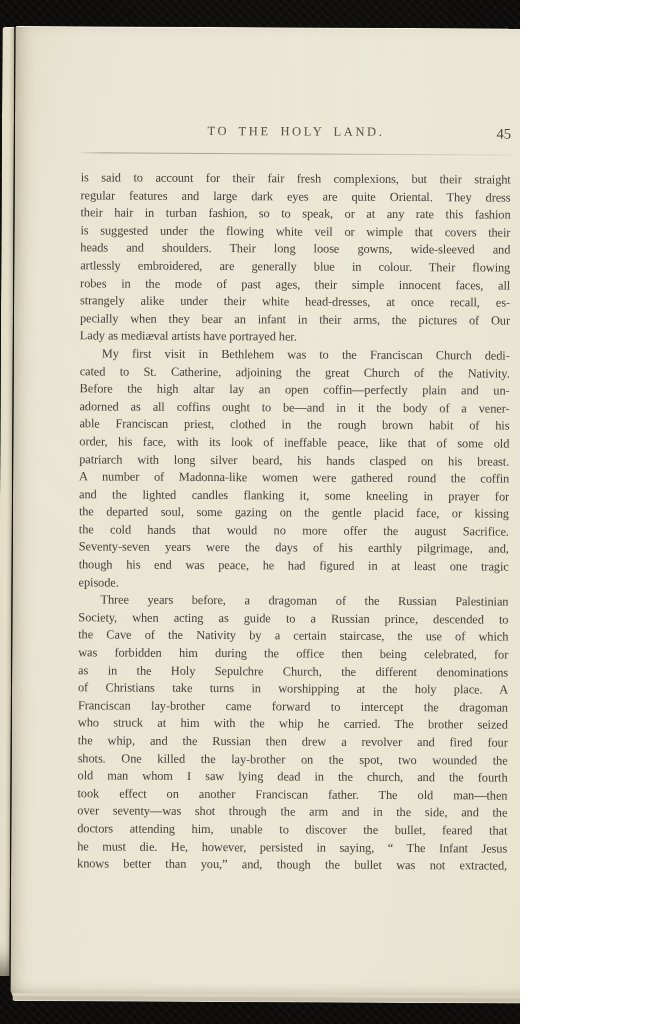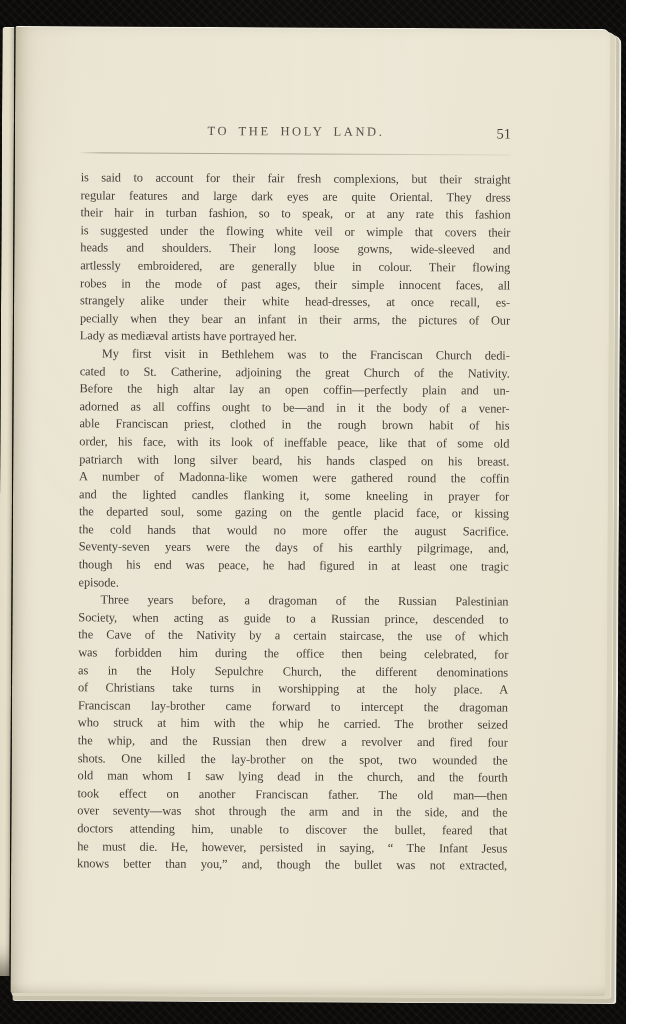--- a/index.html
+++ b/index.html
@@ -1,18 +1,18 @@
 <!DOCTYPE html>
 <html><head>
 <meta charset="utf-8">
 <style>
   html, body { margin: 0; padding: 0; }
   .stage {
     position: relative;
-    width: 626px;
+    width: 520px;
     height: 1024px;
     overflow: hidden;
     background-color: #0c0b09;
     background-image:
       repeating-linear-gradient(45deg, rgba(255,255,255,0.022) 0 2px, transparent 2px 6px),
       repeating-linear-gradient(-45deg, rgba(255,255,255,0.015) 0 2px, transparent 2px 7px),
       radial-gradient(ellipse at 55% 35%, rgba(70,62,48,0.10), transparent 70%);
     font-family: "Liberation Serif", "DejaVu Serif", serif;
   }
   .book {
@@ -114,21 +114,21 @@
 <div class="stage">
   <div class="book">
     <div class="cover-edge"></div>
     <div class="page-under u2"></div>
     <div class="page-under u1"></div>
     <div class="left-edge"></div>
     <div class="page">
       <div class="content">
         <div class="header">
           <span class="title">TO THE HOLY LAND.</span>
-          <span class="pagenum">51</span>
+          <span class="pagenum">45</span>
         </div>
         <div class="rule"></div>
         <div class="body-text">
             <div class="line">is said to account for their fair fresh complexions, but their straight</div>
             <div class="line">regular features and large dark eyes are quite Oriental.  They dress</div>
             <div class="line">their hair in turban fashion, so to speak, or at any rate this fashion</div>
             <div class="line">is suggested under the flowing white veil or wimple that covers their</div>
             <div class="line">heads and shoulders.  Their long loose gowns, wide-sleeved and</div>
             <div class="line">artlessly embroidered, are generally blue in colour.  Their flowing</div>
             <div class="line">robes in the mode of past ages, their simple innocent faces, all</div>

